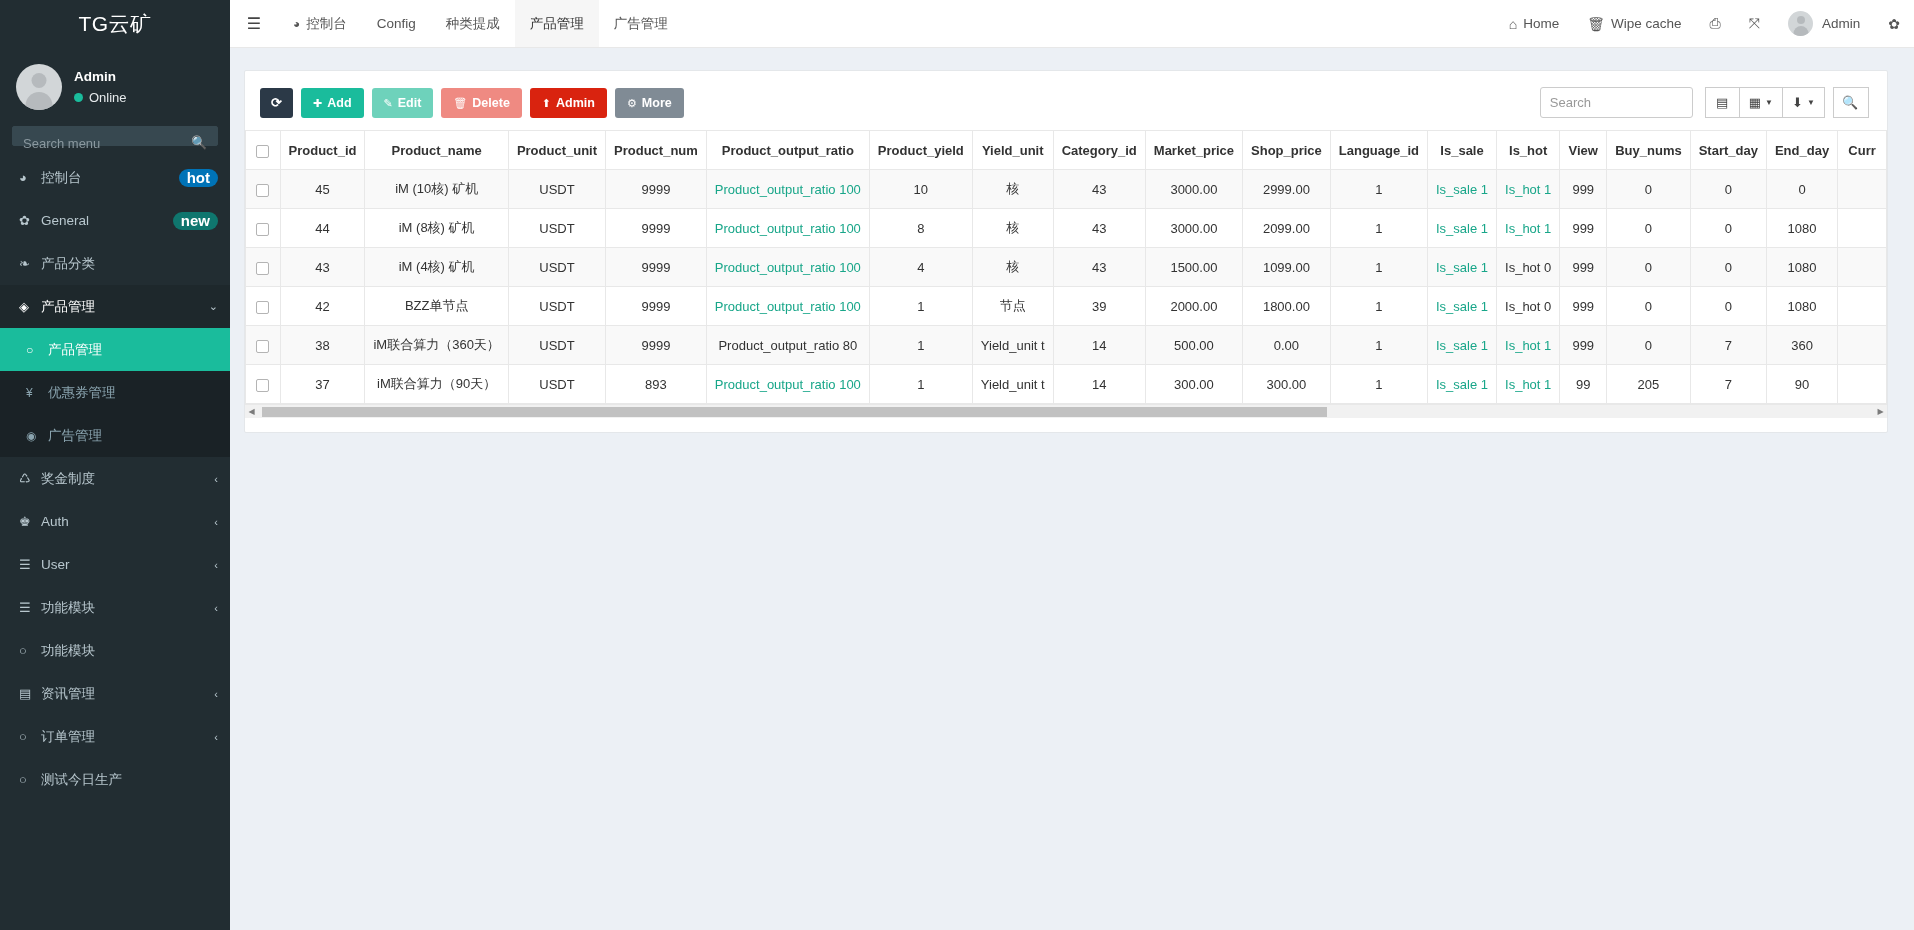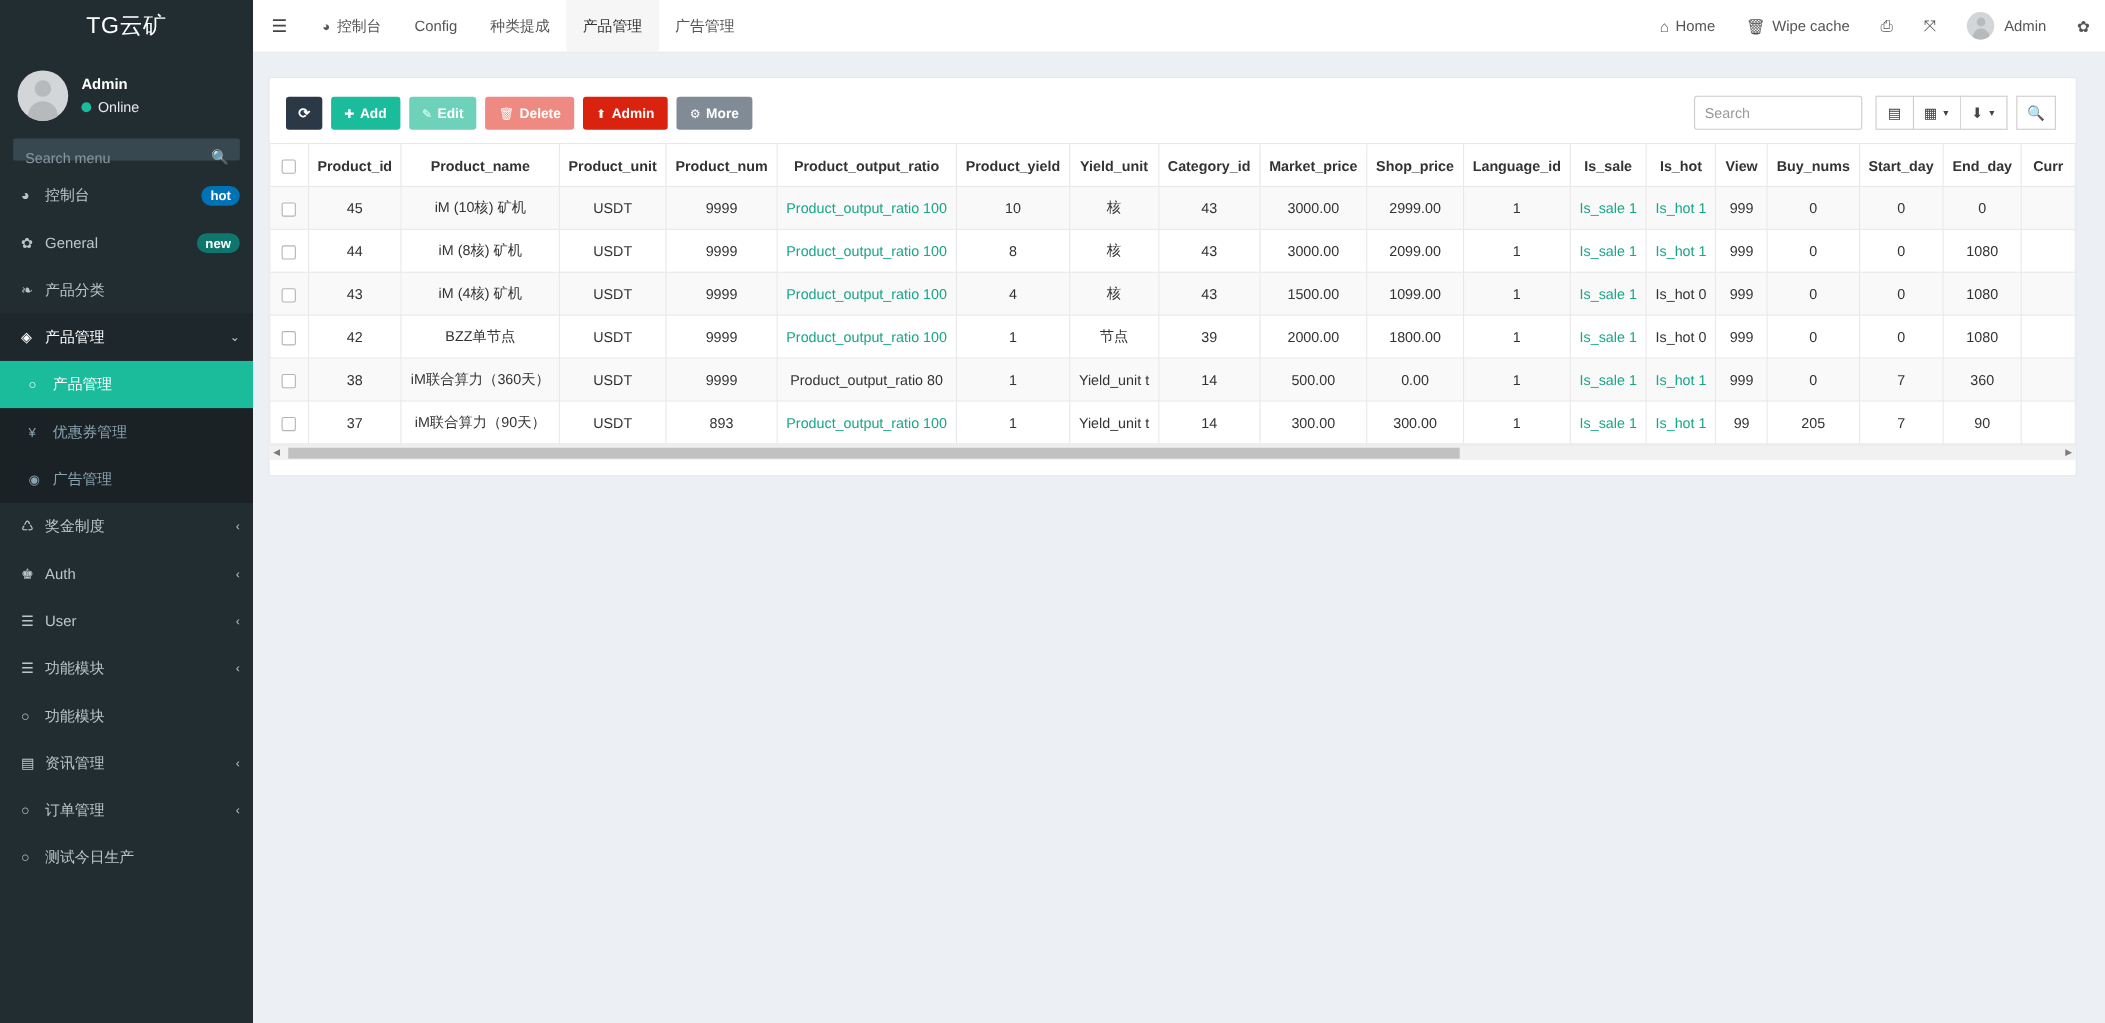--- a/index.html
+++ b/index.html
@@ -88,21 +88,21 @@
   .mitem.open .ico { color:#fff; }
   .submenu { list-style:none; background:#1a2226; }
   .subitem {
     display:flex; align-items:center;
     height:43px; padding:0 12px 0 26px;
     color:#8aa4af; font-size:13.5px; cursor:pointer;
   }
   .subitem.sel { background:#1abc9c; color:#fff; }
   .subitem .ico { width:22px; flex:0 0 22px; font-size:12px; }
   .badge {
-    font-size:12px; font-weight:bold; color:#fff;
+    font-size:15px; font-weight:bold; color:#fff;
     border-radius:9px; padding: 2px 8px; line-height:14px;
   }
   .badge.hot { background:#0073b7; }
   .badge.new { background:#0f766e; }
   .caret { font-size:11px; color:#b8c7ce; }
 
   
   #topnav {
     position:absolute; left:230px; top:0; right:0; height:48px;
     background:#fff; border-bottom:1px solid #e8e8e8;

